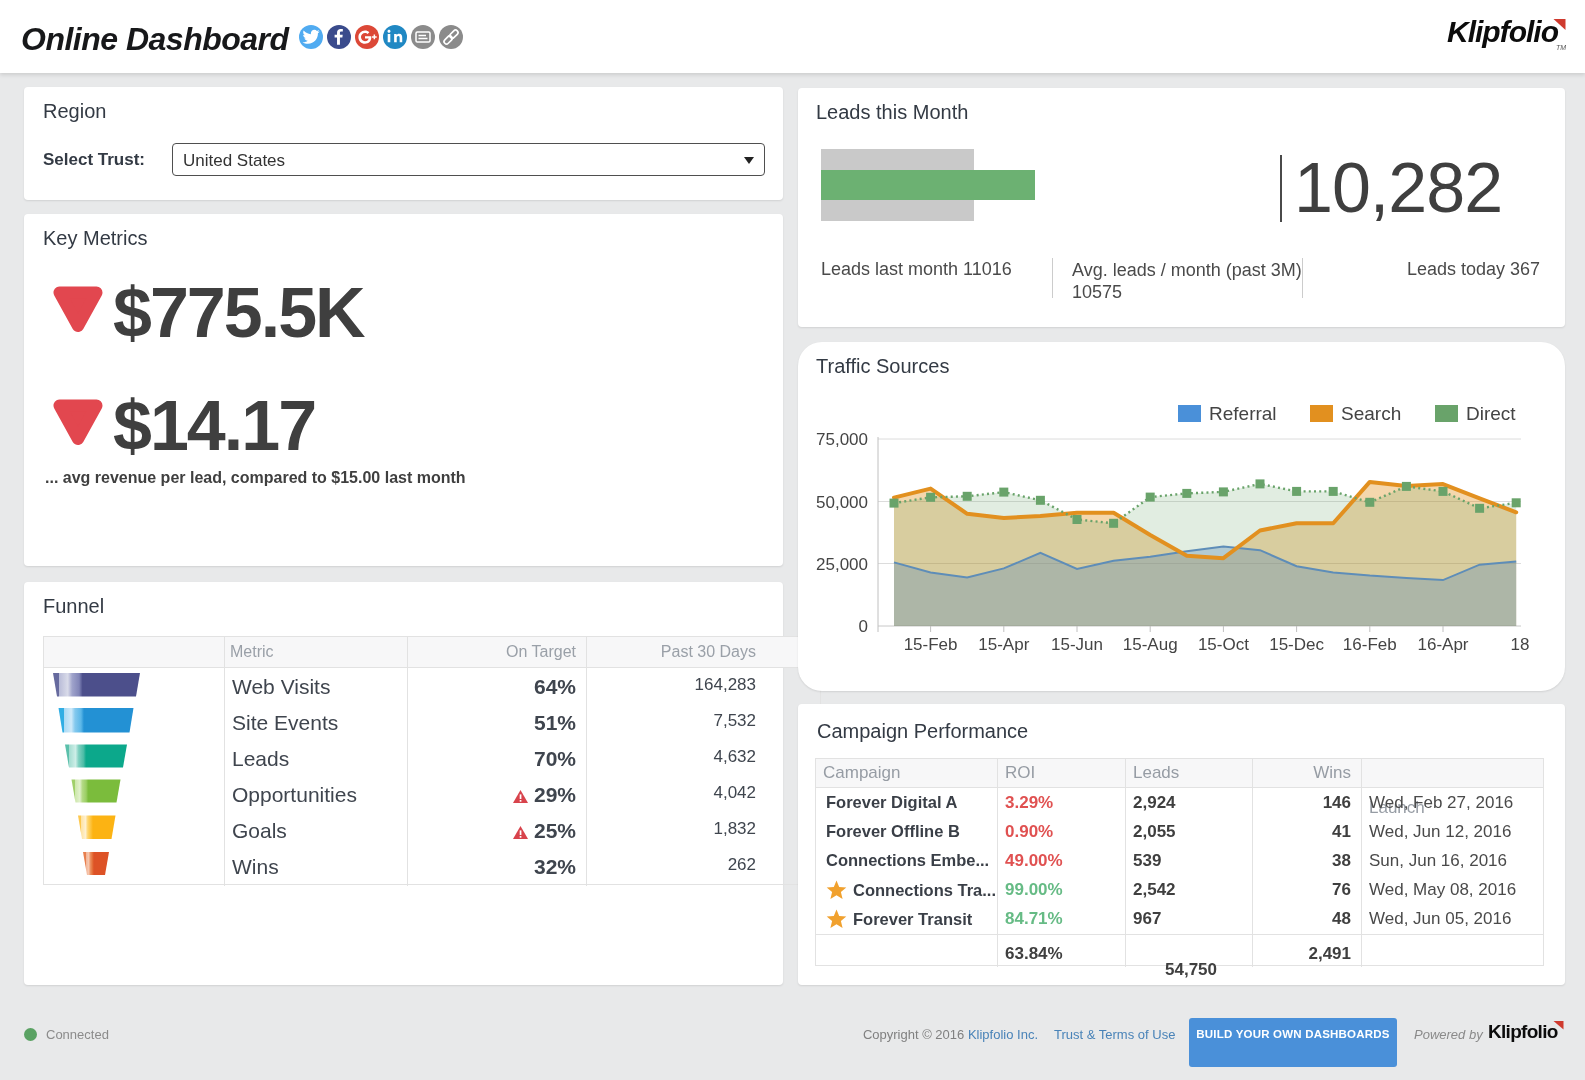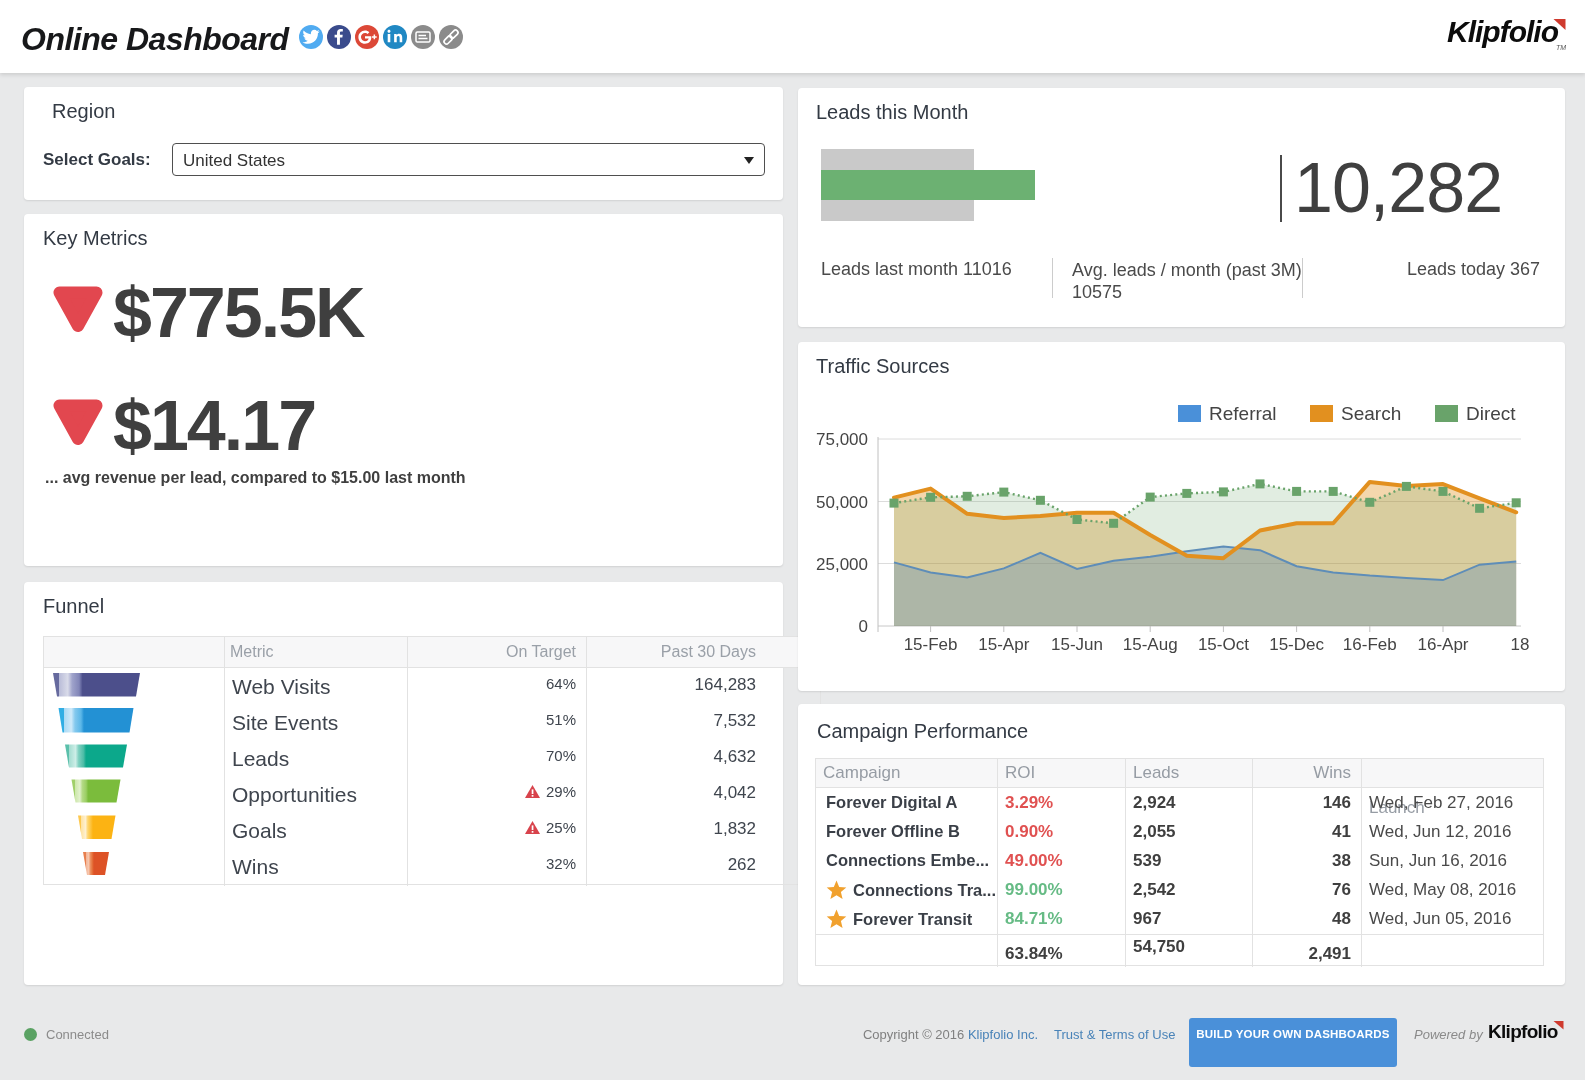--- a/index.html
+++ b/index.html
@@ -5,21 +5,21 @@
 * { margin:0; padding:0; box-sizing:border-box; }
 html,body { width:1585px; height:1080px; overflow:hidden; }
 body { font-family:"Liberation Sans", sans-serif; background:#e8e9ea; position:relative; }
 .header { position:absolute; left:0; top:0; width:1585px; height:73px; background:#fff; box-shadow:0 2px 4px rgba(0,0,0,0.12); z-index:5;font-style:italic; }
 .htitle { position:absolute; left:21px; top:21px; font-size:32px; font-weight:bold; color:#17181a; letter-spacing:-0.5px; }
 .sicon { position:absolute; top:25px; width:24px; height:24px; border-radius:50%; }
 .card { position:absolute; background:#fff; border-radius:4px; box-shadow:0 1px 2px rgba(0,0,0,0.1); }
 .ctitle { position:absolute; font-size:20px; color:#333a44; }
 .frow { position:absolute; left:0; width:722px; height:36px; }
 .fm { position:absolute; left:188px; top:7px; font-size:21px; color:#3f454e; }
-.ft { position:absolute; left:363px; top:7px; width:169px; font-size:15px; color:#3f454e; text-align:right; }
+.ft { position:absolute; left:363px; top:7px; width:169px; font-size:21px; color:#3f454e; text-align:right;font-weight:bold; }
 .fd { position:absolute; left:542px; top:7px; width:170px; font-size:17px; color:#3f454e; text-align:right; }
 .chh { position:absolute; top:4px; font-size:17px; color:#969ca4; }
 .crow { position:absolute; left:0; width:729px; height:29px; }
 .cn { position:absolute; left:10px; top:4px; font-size:16.5px; font-weight:bold; color:#3a3f47; white-space:nowrap; }
 .cr { position:absolute; left:189px; top:4px; font-size:17px; font-weight:bold; }
 .cl { position:absolute; left:317px; top:4px; font-size:17px; font-weight:bold; color:#3f3f3f; }
 .cw { position:absolute; left:334px; top:4px; width:201px; font-size:17px; font-weight:bold; color:#3f3f3f; text-align:right; }
 .cd { position:absolute; left:553px; top:4px; font-size:17px; color:#4a4a4a; }
 </style>
 </head>
@@ -54,23 +54,23 @@
   </svg>
 
   <div style="position:absolute; left:1447px; top:15px; font-size:30px; font-weight:bold; color:#0c0c0c; letter-spacing:-1px;">Klipfolio</div>
   <svg style="position:absolute; left:1553px; top:19px;" width="13" height="12" viewBox="0 0 13 12">
       <path d="M0.5,0 L12.5,0 L12.5,11 Z" fill="#cf3a2e"></path>
     </svg>
   <div style="position:absolute; left:1556px; top:44px; font-size:7px; color:#555;">TM</div>
 </div>
 
 <div class="card" style="left:24px; top:87px; width:759px; height:113px;">
-  <div class="ctitle" style="left:28px; top:13px;">Region</div>
+  <div class="ctitle" style="left:19px; top:13px;">Region</div>
   <div style="position:absolute; left:19px; top:150px;"></div>
-  <div style="position:absolute; left:19px; top:63px; font-size:17px; font-weight:bold; color:#333a44;">Select Goals:</div>
+  <div style="position:absolute; left:19px; top:63px; font-size:17px; font-weight:bold; color:#333a44;">Select Trust:</div>
   <div style="position:absolute; left:148px; top:56px; width:593px; height:33px; border:1px solid #4f4f4f; border-radius:4px; background:#fff;">
     <div style="position:absolute; left:10px; top:7px; font-size:17px; color:#333;">United States</div>
     <div style="position:absolute; right:10px; top:13px; width:0; height:0; border-left:5px solid transparent; border-right:5px solid transparent; border-top:7px solid #222;"></div>
   </div>
 </div>
 
 <div class="card" style="left:24px; top:214px; width:759px; height:352px;">
   <div class="ctitle" style="left:19px; top:13px;">Key Metrics</div>
   <svg style="position:absolute; left:28px; top:72px;" width="52" height="47" viewBox="0 0 52 47">
       <path d="M7.5,6.5 L44.5,6.5 L26,40 Z" fill="#e2474f" stroke="#e2474f" stroke-width="12" stroke-linejoin="round"></path>
@@ -214,21 +214,21 @@
   <div style="position:absolute; left:23px; top:82px; width:214px; height:30px; background:#6cb172;"></div>
   <div style="position:absolute; left:482px; top:67px; width:2px; height:67px; background:#4a4a4a;"></div>
   <div style="position:absolute; left:496px; top:60px; font-size:70px; color:#3f3f3f; letter-spacing:-1px;">10,282</div>
   <div style="position:absolute; left:254px; top:170px; width:1px; height:40px; background:#ccc;"></div>
   <div style="position:absolute; left:504px; top:170px; width:1px; height:40px; background:#ccc;"></div>
   <div style="position:absolute; left:23px; top:171px; font-size:18px; color:#4a4a4a;">Leads last month 11016</div>
   <div style="position:absolute; left:274px; top:171px; width:240px; font-size:18px; color:#4a4a4a; line-height:22px;">Avg. leads / month (past 3M)<br>10575</div>
   <div style="position:absolute; right:25px; top:171px; font-size:18px; color:#4a4a4a;">Leads today 367</div>
 </div>
 
-<div class="card" style="left:798px; top:342px; width:767px; height:349px;">
+<div class="card" style="left:798px; top:342px; width:767px; height:349px;border-radius:24px;">
   <div class="ctitle" style="left:18px; top:13px;">Traffic Sources</div>
   <div style="position:absolute; left:380px; top:63px; width:23px; height:17px; background:#4a90d9;"></div>
   <div style="position:absolute; left:411px; top:61px; font-size:19px; color:#444;">Referral</div>
   <div style="position:absolute; left:512px; top:63px; width:23px; height:17px; background:#e2901f;"></div>
   <div style="position:absolute; left:543px; top:61px; font-size:19px; color:#444;">Search</div>
   <div style="position:absolute; left:637px; top:63px; width:23px; height:17px; background:#69a36a;"></div>
   <div style="position:absolute; left:668px; top:61px; font-size:19px; color:#444;">Direct</div>
   <svg style="position:absolute; left:0; top:0;" width="767" height="349" viewBox="0 0 767 349">
 
     <line x1="80" y1="97" x2="723" y2="97" stroke="#dcdcdc" stroke-width="1"></line>
@@ -337,21 +337,21 @@
             <path d="M10.5,0.5 L13.2,7 L20.3,7.5 L14.9,12.1 L16.6,19 L10.5,15.2 L4.4,19 L6.1,12.1 L0.7,7.5 L7.8,7 Z" fill="#f1a12e"></path>
           </svg>Forever Transit</span>
         <span class="cr" style="color:#66bb85;">84.71%</span>
         <span class="cl">967</span>
         <span class="cw">48</span>
         <span class="cd">Wed, Jun 05, 2016</span>
       </div>
     <div style="position:absolute; left:0; top:175px; width:100%; height:1px; background:#e2e2e2;"></div>
     <div class="crow" style="top:176px;">
         <span class="cr" style="color:#3f3f3f; top:9px;">63.84%</span>
-        <span class="cl" style="top:2px;">54,750</span>
+        <span class="cl" style="top:25px;margin-left:32px;">54,750</span>
         <span class="cw" style="top:9px;">2,491</span>
       </div>
   </div>
 </div>
 
 <div style="position:absolute; left:24px; top:1028px; width:13px; height:13px; border-radius:50%; background:#5aa263;"></div>
 <div style="position:absolute; left:46px; top:1027px; font-size:13px; color:#8b8b8b;">Connected</div>
 <div style="position:absolute; right:547px; top:1027px; font-size:13px; color:#808080; white-space:nowrap;">Copyright © 2016 <span style="color:#4983b8;">Klipfolio Inc.</span></div>
 <div style="position:absolute; left:1054px; top:1027px; font-size:13px; color:#4983b8; white-space:nowrap;">Trust &amp; Terms of Use</div>
 <div style="position:absolute; left:1189px; top:1018px; width:208px; height:49px; background:#4a90d9; border-radius:3px; color:#fff; font-size:11.5px; white-space:nowrap; font-weight:bold; text-align:center; line-height:33px; letter-spacing:0.2px;">BUILD YOUR OWN DASHBOARDS</div>

